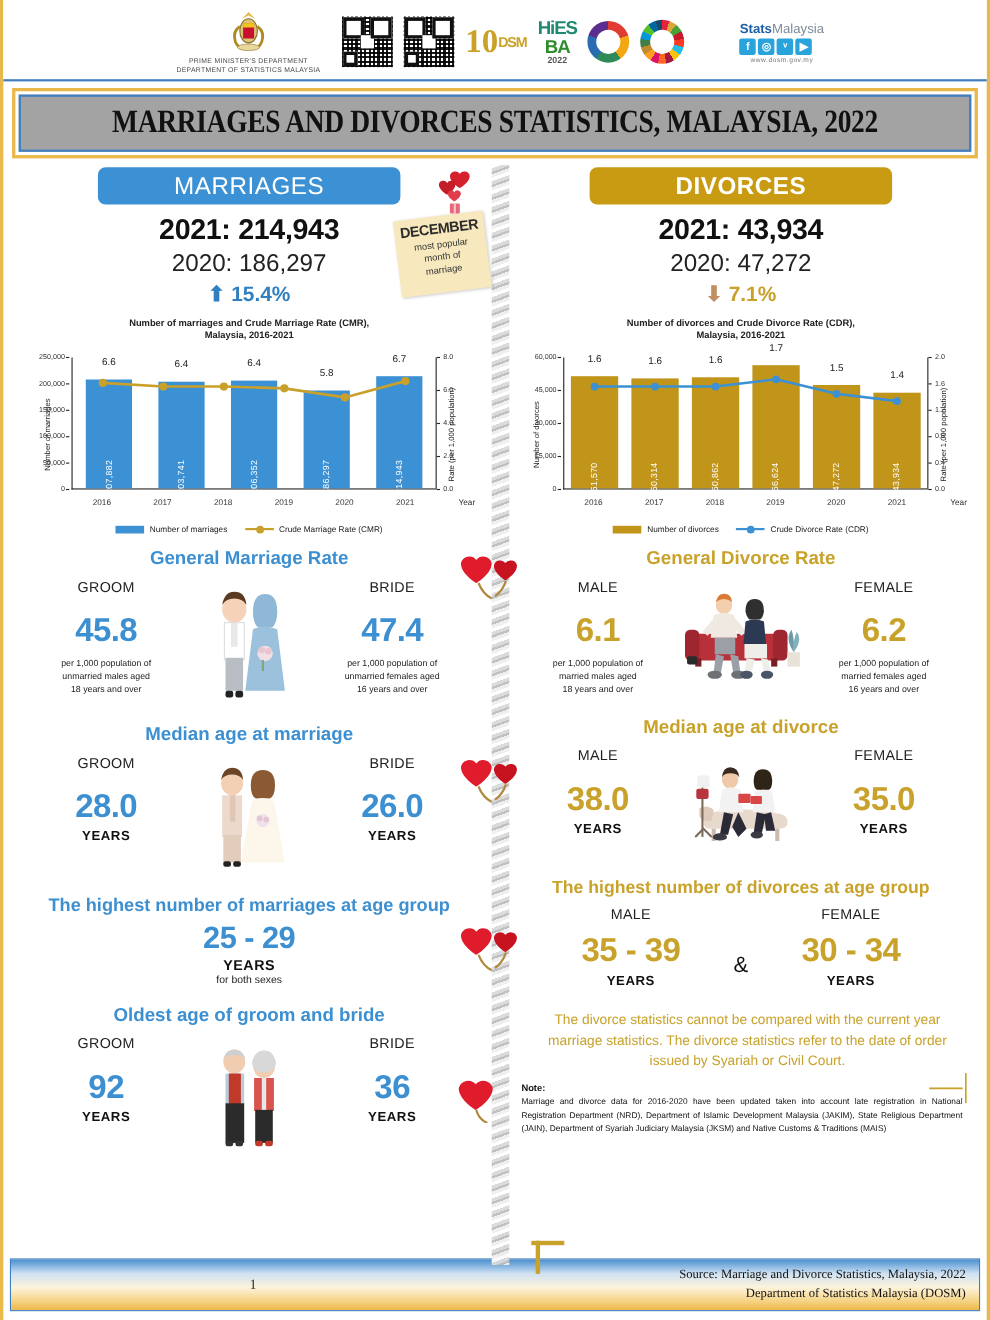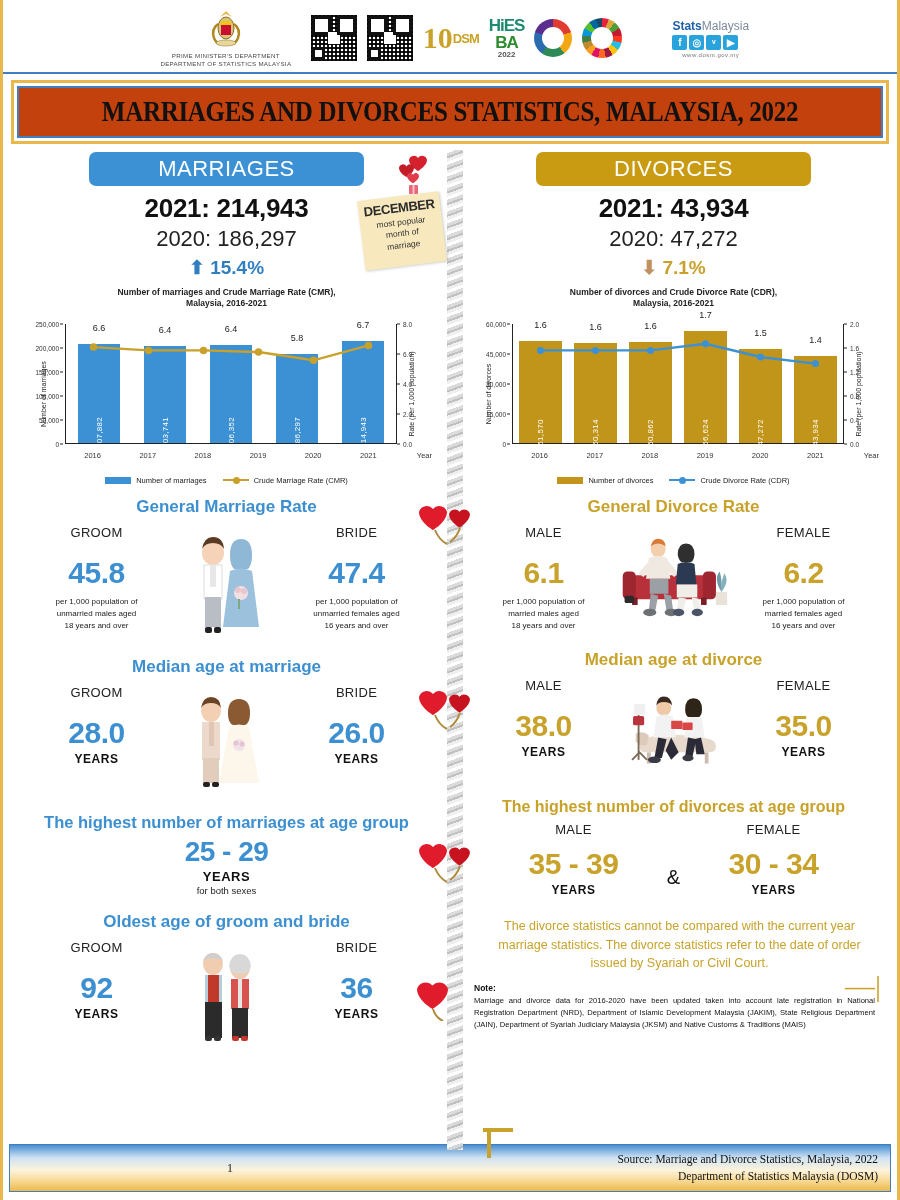--- a/index.html
+++ b/index.html
@@ -70,21 +70,21 @@
   
   .titlewrap {
     margin: 6px 8px 0 8px;
     border: 3px solid #e8b94a;
     padding: 3px;
   }
   .titlebox {
     border: 2px solid #3f7fc1;
     height: 52px;
     display:flex; align-items:center; justify-content:center;
-    background:#c2410c;
+    background:#a3a3a3;
   }
   .titlebox h1 {
     font-family: "Liberation Serif", serif;
     font-size: 25px;
     font-weight: bold;
     letter-spacing: -0.3px;
     color: #111;
     transform: scaleY(1.18);
   }
 
@@ -105,21 +105,21 @@
   .colL { }
   .colR { }
 
   .pill {
     margin: 8px auto 0 auto;
     width: 275px; height: 34px; border-radius: 7px;
     display:flex;align-items:center;justify-content:center;
     color:#fff; font-size:22px; letter-spacing:.5px;
   }
   .pill.blue { background:#3c91d4; }
-  .pill.gold { background:#c89b12; }
+  .pill.gold { background:#c89b12;font-weight:bold; }
 
   .bignum { text-align:center; font-size:26px; font-weight:bold; color:#111; margin-top:7px; letter-spacing:-.3px;}
   .subnum { text-align:center; font-size:22px; color:#222; margin-top:2px;}
   .delta { text-align:center; margin-top:4px; font-size:19px; font-weight:bold;}
   .delta.up { color:#2f7fc1; }
   .delta.down { color:#c8a02a; }
   .arrow { font-size:19px; }
   .arrow.up { color:#2f7fc1; }
   .arrow.down { color:#c09060; }
 

